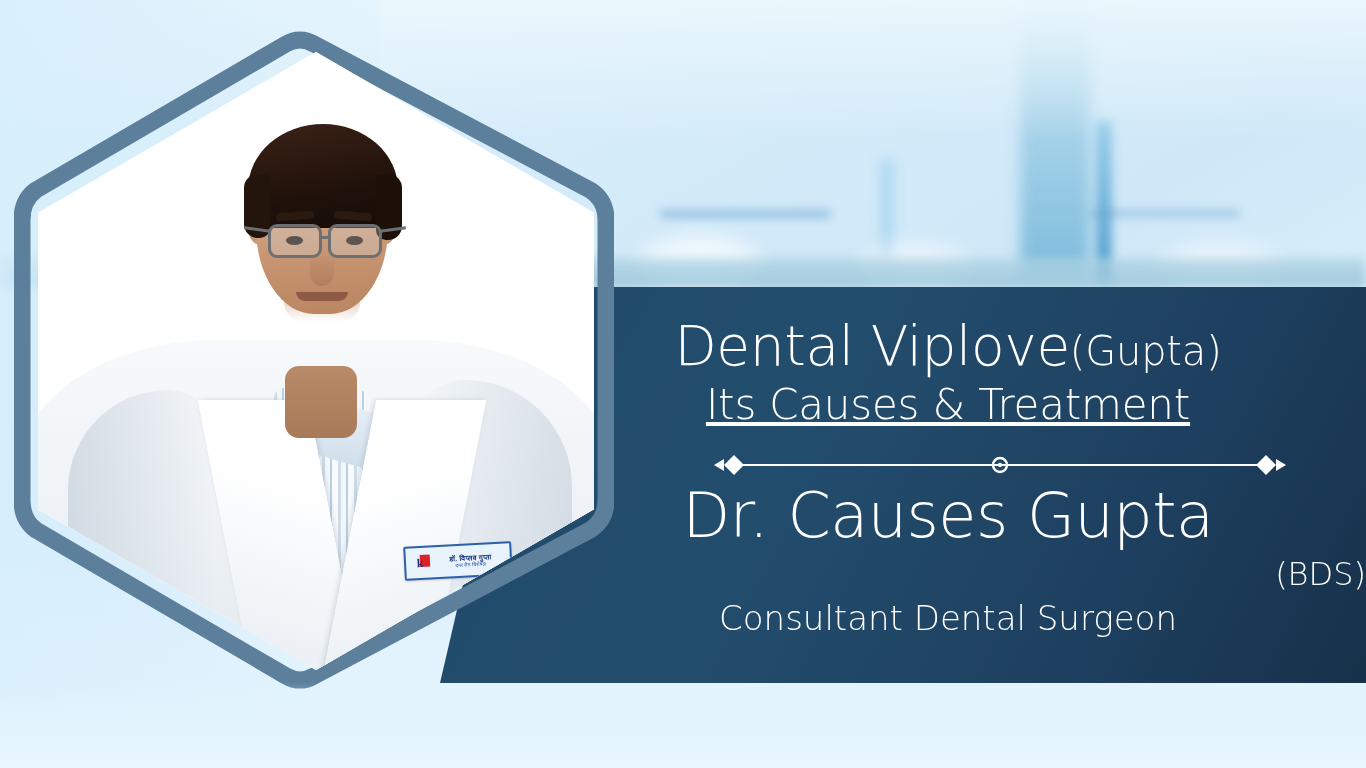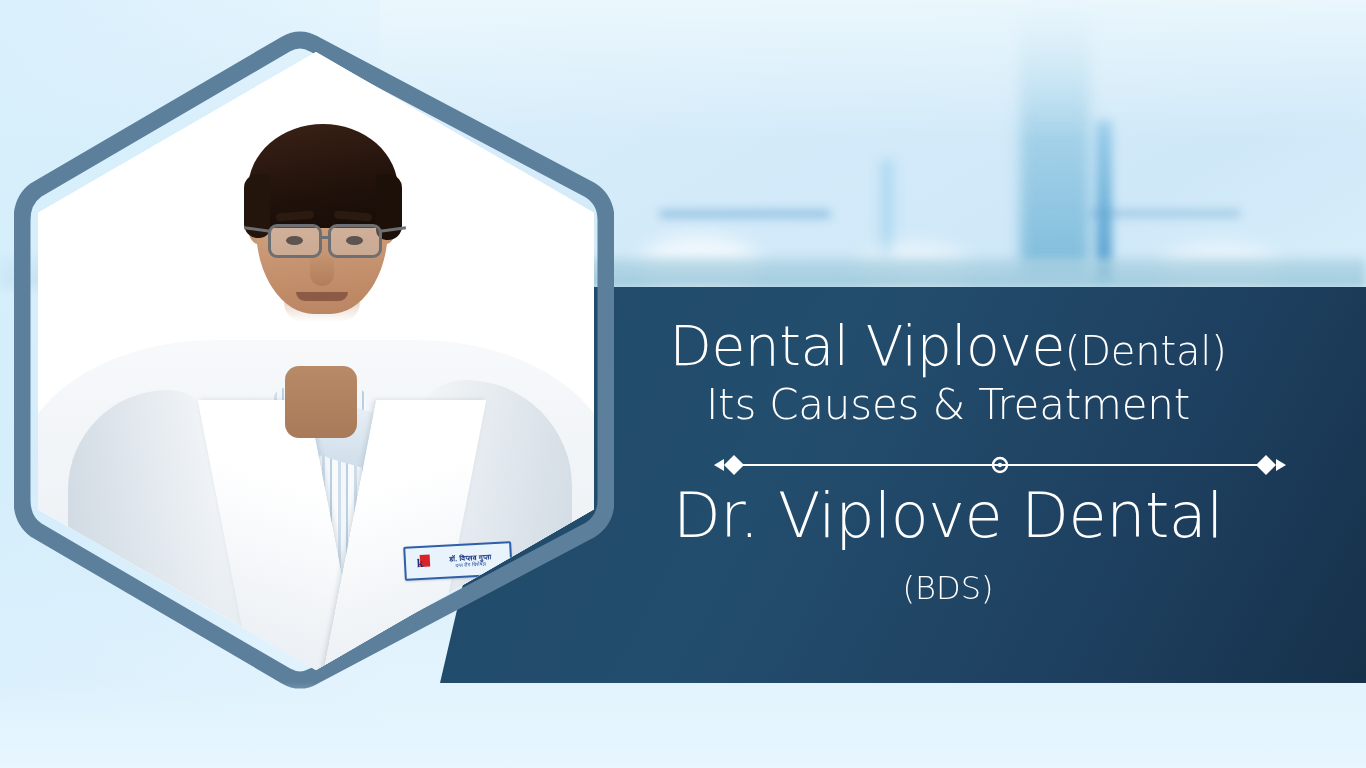--- a/index.html
+++ b/index.html
@@ -106,20 +106,21 @@
     letter-spacing:-0.2px;
   }
   .title-sub{
     font-family:"DejaVu Sans", sans-serif;
     font-weight:300;
     font-size:42px;
     line-height:1.25;
     letter-spacing:-0.2px;
     margin-top:4px;
     white-space:nowrap;
+    text-decoration:underline;
   }
 
   
   .divider{
     position:absolute;
     left:710px; top:452px;
     width:580px; height:26px;
   }
   .divider svg{display:block;}
 
@@ -137,21 +138,22 @@
     font-size:62px;
     line-height:1.1;
     letter-spacing:-0.5px;
     white-space:nowrap;
   }
   .doctor-degree{
     font-family:"DejaVu Sans", sans-serif;
     font-weight:300;
     font-size:32px;
     line-height:1.25;
-    margin-top:18px;
+    margin-top:4px;
+    text-align:right;
   }
   .doctor-role{
     font-family:"DejaVu Sans", sans-serif;
     font-weight:300;
     font-size:34px;
     line-height:1.25;
     margin-top:3px;
     white-space:nowrap;
   }
 
@@ -431,36 +433,37 @@
           <div class="p-badge-text">
             <div class="p-badge-l1">डॉ. विप्लव गुप्ता</div>
             <div class="p-badge-l2">दन्त रोग विशेषज्ञ</div>
           </div>
         </div>
       </div>
     </div>
   </div>
 
   <div class="headline-wrap">
-    <div class="title-main"><span>Dental Viplove</span><span class="tartar">(Dental)</span></div>
+    <div class="title-main"><span>Dental Viplove</span><span class="tartar">(Gupta)</span></div>
     <div class="title-sub">Its Causes &amp; Treatment</div>
   </div>
 
   <div class="divider">
     <svg width="580" height="26" viewBox="0 0 580 26">
       <line x1="24" y1="13" x2="556" y2="13" stroke="#ffffff" stroke-width="2.2"></line>
       <path d="M14 13 L24 3 L34 13 L24 23 Z" fill="#ffffff"></path>
       <path d="M4 13 L14 7 L14 19 Z" fill="#ffffff"></path>
       <path d="M546 13 L556 3 L566 13 L556 23 Z" fill="#ffffff"></path>
       <path d="M576 13 L566 7 L566 19 Z" fill="#ffffff"></path>
       <circle cx="290" cy="13" r="7" fill="none" stroke="#ffffff" stroke-width="2.4"></circle>
       <circle cx="290" cy="13" r="2.2" fill="#ffffff"></circle>
     </svg>
   </div>
 
   <div class="doctor-wrap">
-    <div class="doctor-name">Dr. Viplove Dental</div>
+    <div class="doctor-name">Dr. Causes Gupta</div>
     <div class="doctor-degree">(BDS)</div>
+    <div class="doctor-role">Consultant Dental Surgeon</div>
   </div>
 
 
   <div class="bottom-band"></div>
 </div>
 
 </body></html>

